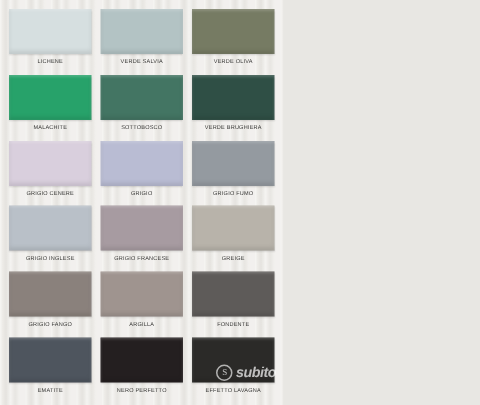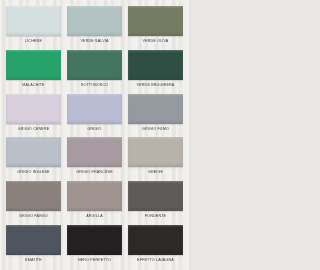--- a/index.html
+++ b/index.html
@@ -211,14 +211,18 @@
       <span class="swatch-label">NERO PERFETTO</span>
     </div>
 
     <div class="swatch-cell">
       <div class="swatch-chip" style="background-color: rgb(43, 42, 40);"></div>
       <span class="swatch-label">EFFETTO LAVAGNA</span>
     </div>
 
   </div>
 
+  <div id="watermark">
+    <span class="wm-mark">S</span>
+    <span class="wm-text">subito</span>
+  </div>
 
 </div>
 
 </body></html>

